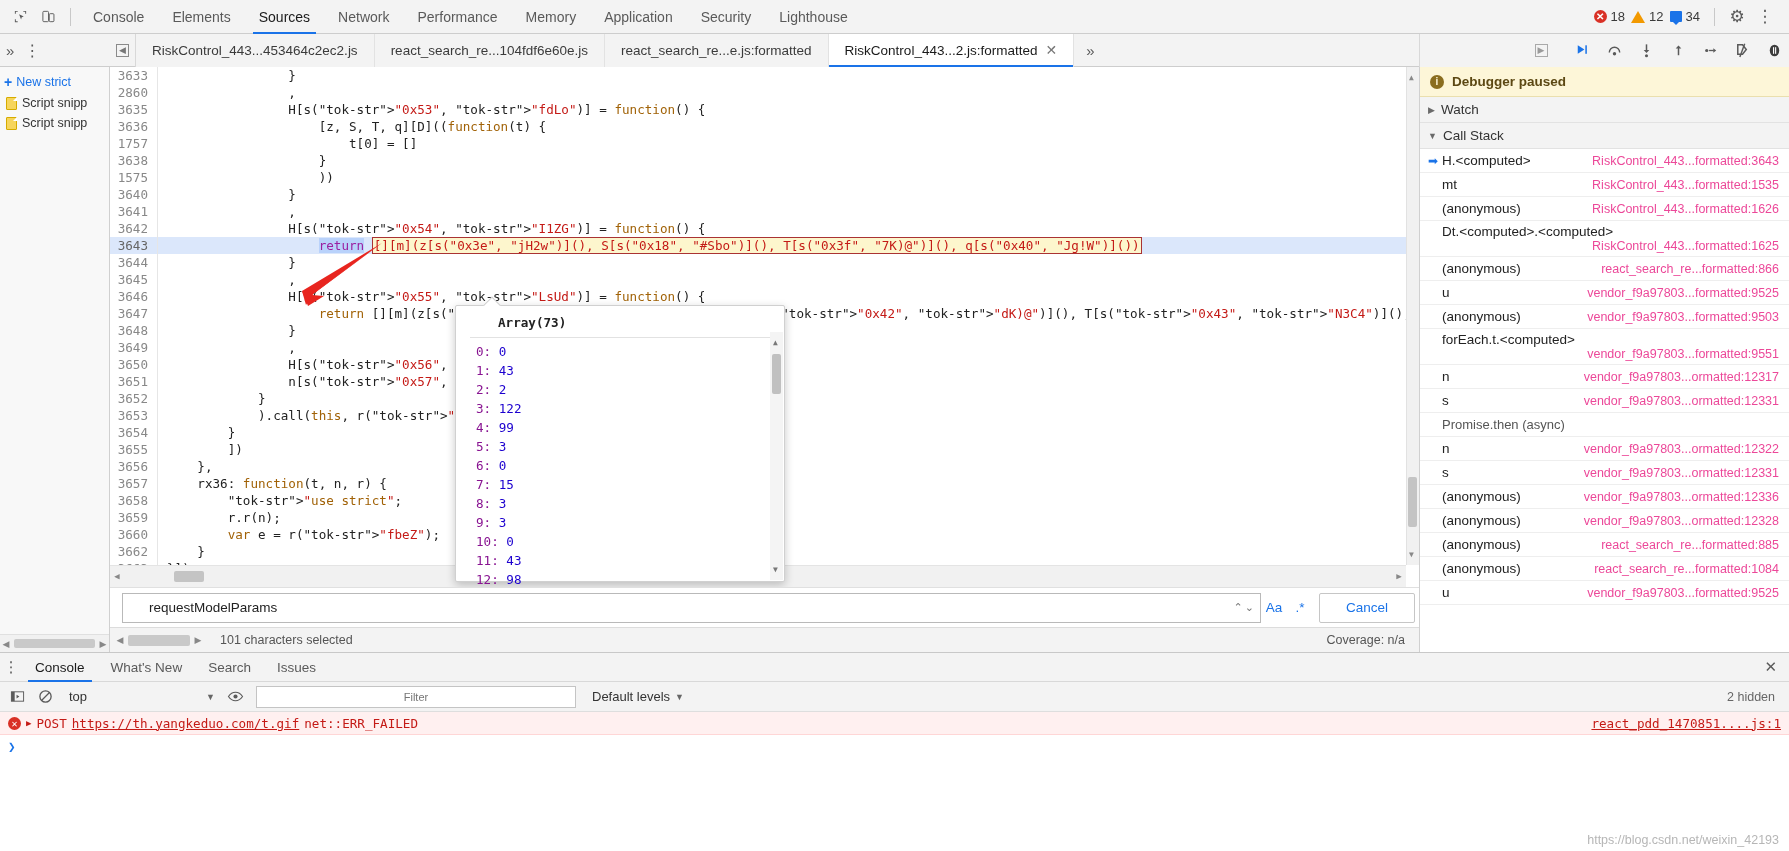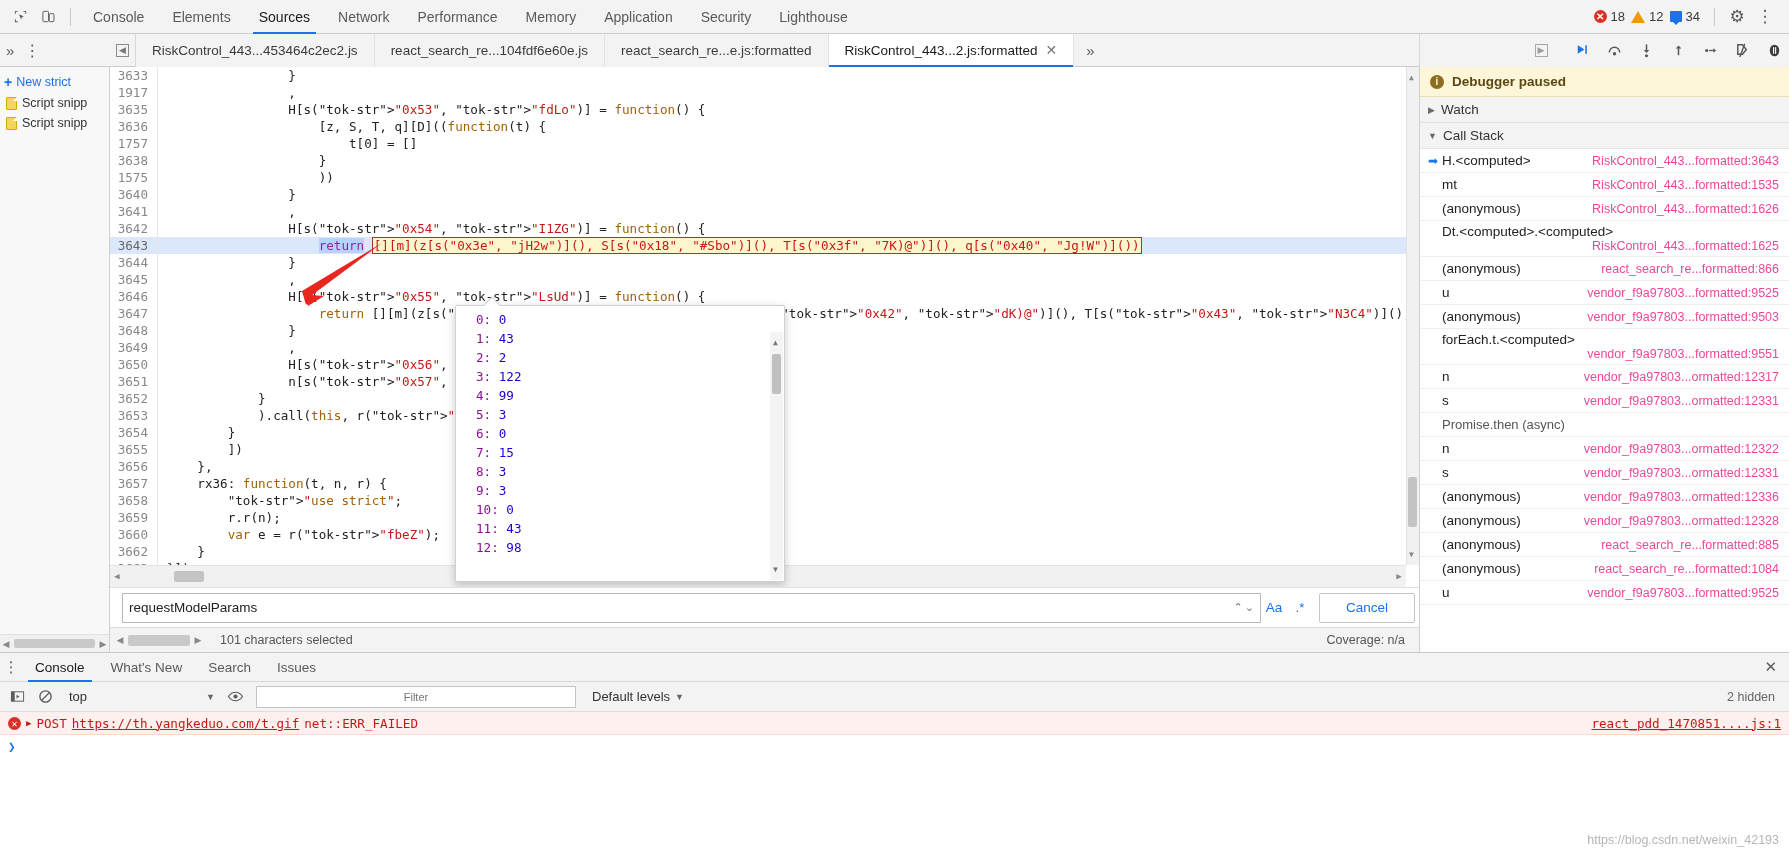--- a/index.html
+++ b/index.html
@@ -163,21 +163,21 @@
   
   .red-arrow { position:absolute; left:168px; top:172px; z-index:25; pointer-events:none;}
 
   
   .search-row {
     flex:0 0 40px; height:40px; display:flex; align-items:center; background:#fff;
     border-top:1px solid #e0e0e0; padding:0 4px;
   }
   .search-box {
     flex:1; height:30px; border:1px solid #b9b9b9; display:flex; align-items:center;
-    background:#fff; margin-left:8px; padding:0 4px 0 4px;
+    background:#fff; margin-left:8px; padding:0 4px 0 24px;
   }
   .search-box input {
     flex:1; border:0; outline:0; font-family:"Liberation Sans", sans-serif; font-size:13.5px; color:#222;
     background:transparent;
   }
   .s-updown { display:flex; gap:2px; color:#777; font-size:11px; padding-right:2px; }
   .s-opt { width:26px; text-align:center; color:#1a73e8; font-size:13.5px; cursor:pointer;}
   .s-cancel {
     width:96px; height:30px; border:1px solid #c6c6c6; border-radius:2px; background:#fff;
     color:#1a73e8; font-size:13.5px; display:flex;align-items:center;justify-content:center; cursor:pointer;
@@ -407,21 +407,21 @@
         <span class="arr">◀</span>
         <span class="bar"></span>
         <span class="arr">▶</span>
       </div>
     </div>
 
     <div class="editor-wrap">
       <div class="editor">
         <div id="code-lines">
             <div class="code-line"><div class="gutter">3633</div><div class="code-txt">                }</div></div>
-            <div class="code-line"><div class="gutter">1917</div><div class="code-txt">                ,</div></div>
+            <div class="code-line"><div class="gutter">2860</div><div class="code-txt">                ,</div></div>
             <div class="code-line"><div class="gutter">3635</div><div class="code-txt">                H[s(<span class="&lt;span">"tok-str"</span>&gt;<span class="tok-str">"0x53"</span>, <span class="&lt;span">"tok-str"</span>&gt;<span class="tok-str">"fdLo"</span>)] = <span class="tok-kw">function</span>() {</div></div>
             <div class="code-line"><div class="gutter">3636</div><div class="code-txt">                    [z, S, T, q][D]((<span class="tok-kw">function</span>(t) {</div></div>
             <div class="code-line"><div class="gutter">1757</div><div class="code-txt">                        t[0] = []</div></div>
             <div class="code-line"><div class="gutter">3638</div><div class="code-txt">                    }</div></div>
             <div class="code-line"><div class="gutter">1575</div><div class="code-txt">                    ))</div></div>
             <div class="code-line"><div class="gutter">3640</div><div class="code-txt">                }</div></div>
             <div class="code-line"><div class="gutter">3641</div><div class="code-txt">                ,</div></div>
             <div class="code-line"><div class="gutter">3642</div><div class="code-txt">                H[s(<span class="&lt;span">"tok-str"</span>&gt;<span class="tok-str">"0x54"</span>, <span class="&lt;span">"tok-str"</span>&gt;<span class="tok-str">"I1ZG"</span>)] = <span class="tok-kw">function</span>() {</div></div>
             <div class="code-line line-hl"><div class="gutter">3643</div><div class="code-txt">                    <span class="sel-return">return</span> <span class="sel-expr">[][m](z[s("0x3e", "jH2w")](), S[s("0x18", "#Sbo")](), T[s("0x3f", "7K)@")](), q[s("0x40", "Jg!W")]())</span></div></div>
             <div class="code-line"><div class="gutter">3644</div><div class="code-txt">                }</div></div>
@@ -445,20 +445,21 @@
             <div class="code-line"><div class="gutter">3663</div><div class="code-txt">}]);</div></div>
           </div>
 
         <svg class="red-arrow" width="110" height="78" viewBox="0 0 110 78">
           <path d="M104 4 L34 56 L46 57 L30 67 L24 52 L30 58 z" fill="#e8251f"></path>
           <path d="M104 4 L35 55 L28 66 L24 52 z" fill="#e8251f"></path>
         </svg>
 
         <div class="obj-popup">
           <div class="arrow"></div>
+          <div class="obj-title">Array(73)</div>
           <div class="obj-list" id="obj-list">
               <div class="obj-row"><span class="obj-key">0</span><span class="obj-key">: </span><span class="obj-val">0</span></div>
               <div class="obj-row"><span class="obj-key">1</span><span class="obj-key">: </span><span class="obj-val">43</span></div>
               <div class="obj-row"><span class="obj-key">2</span><span class="obj-key">: </span><span class="obj-val">2</span></div>
               <div class="obj-row"><span class="obj-key">3</span><span class="obj-key">: </span><span class="obj-val">122</span></div>
               <div class="obj-row"><span class="obj-key">4</span><span class="obj-key">: </span><span class="obj-val">99</span></div>
               <div class="obj-row"><span class="obj-key">5</span><span class="obj-key">: </span><span class="obj-val">3</span></div>
               <div class="obj-row"><span class="obj-key">6</span><span class="obj-key">: </span><span class="obj-val">0</span></div>
               <div class="obj-row"><span class="obj-key">7</span><span class="obj-key">: </span><span class="obj-val">15</span></div>
               <div class="obj-row"><span class="obj-key">8</span><span class="obj-key">: </span><span class="obj-val">3</span></div>

